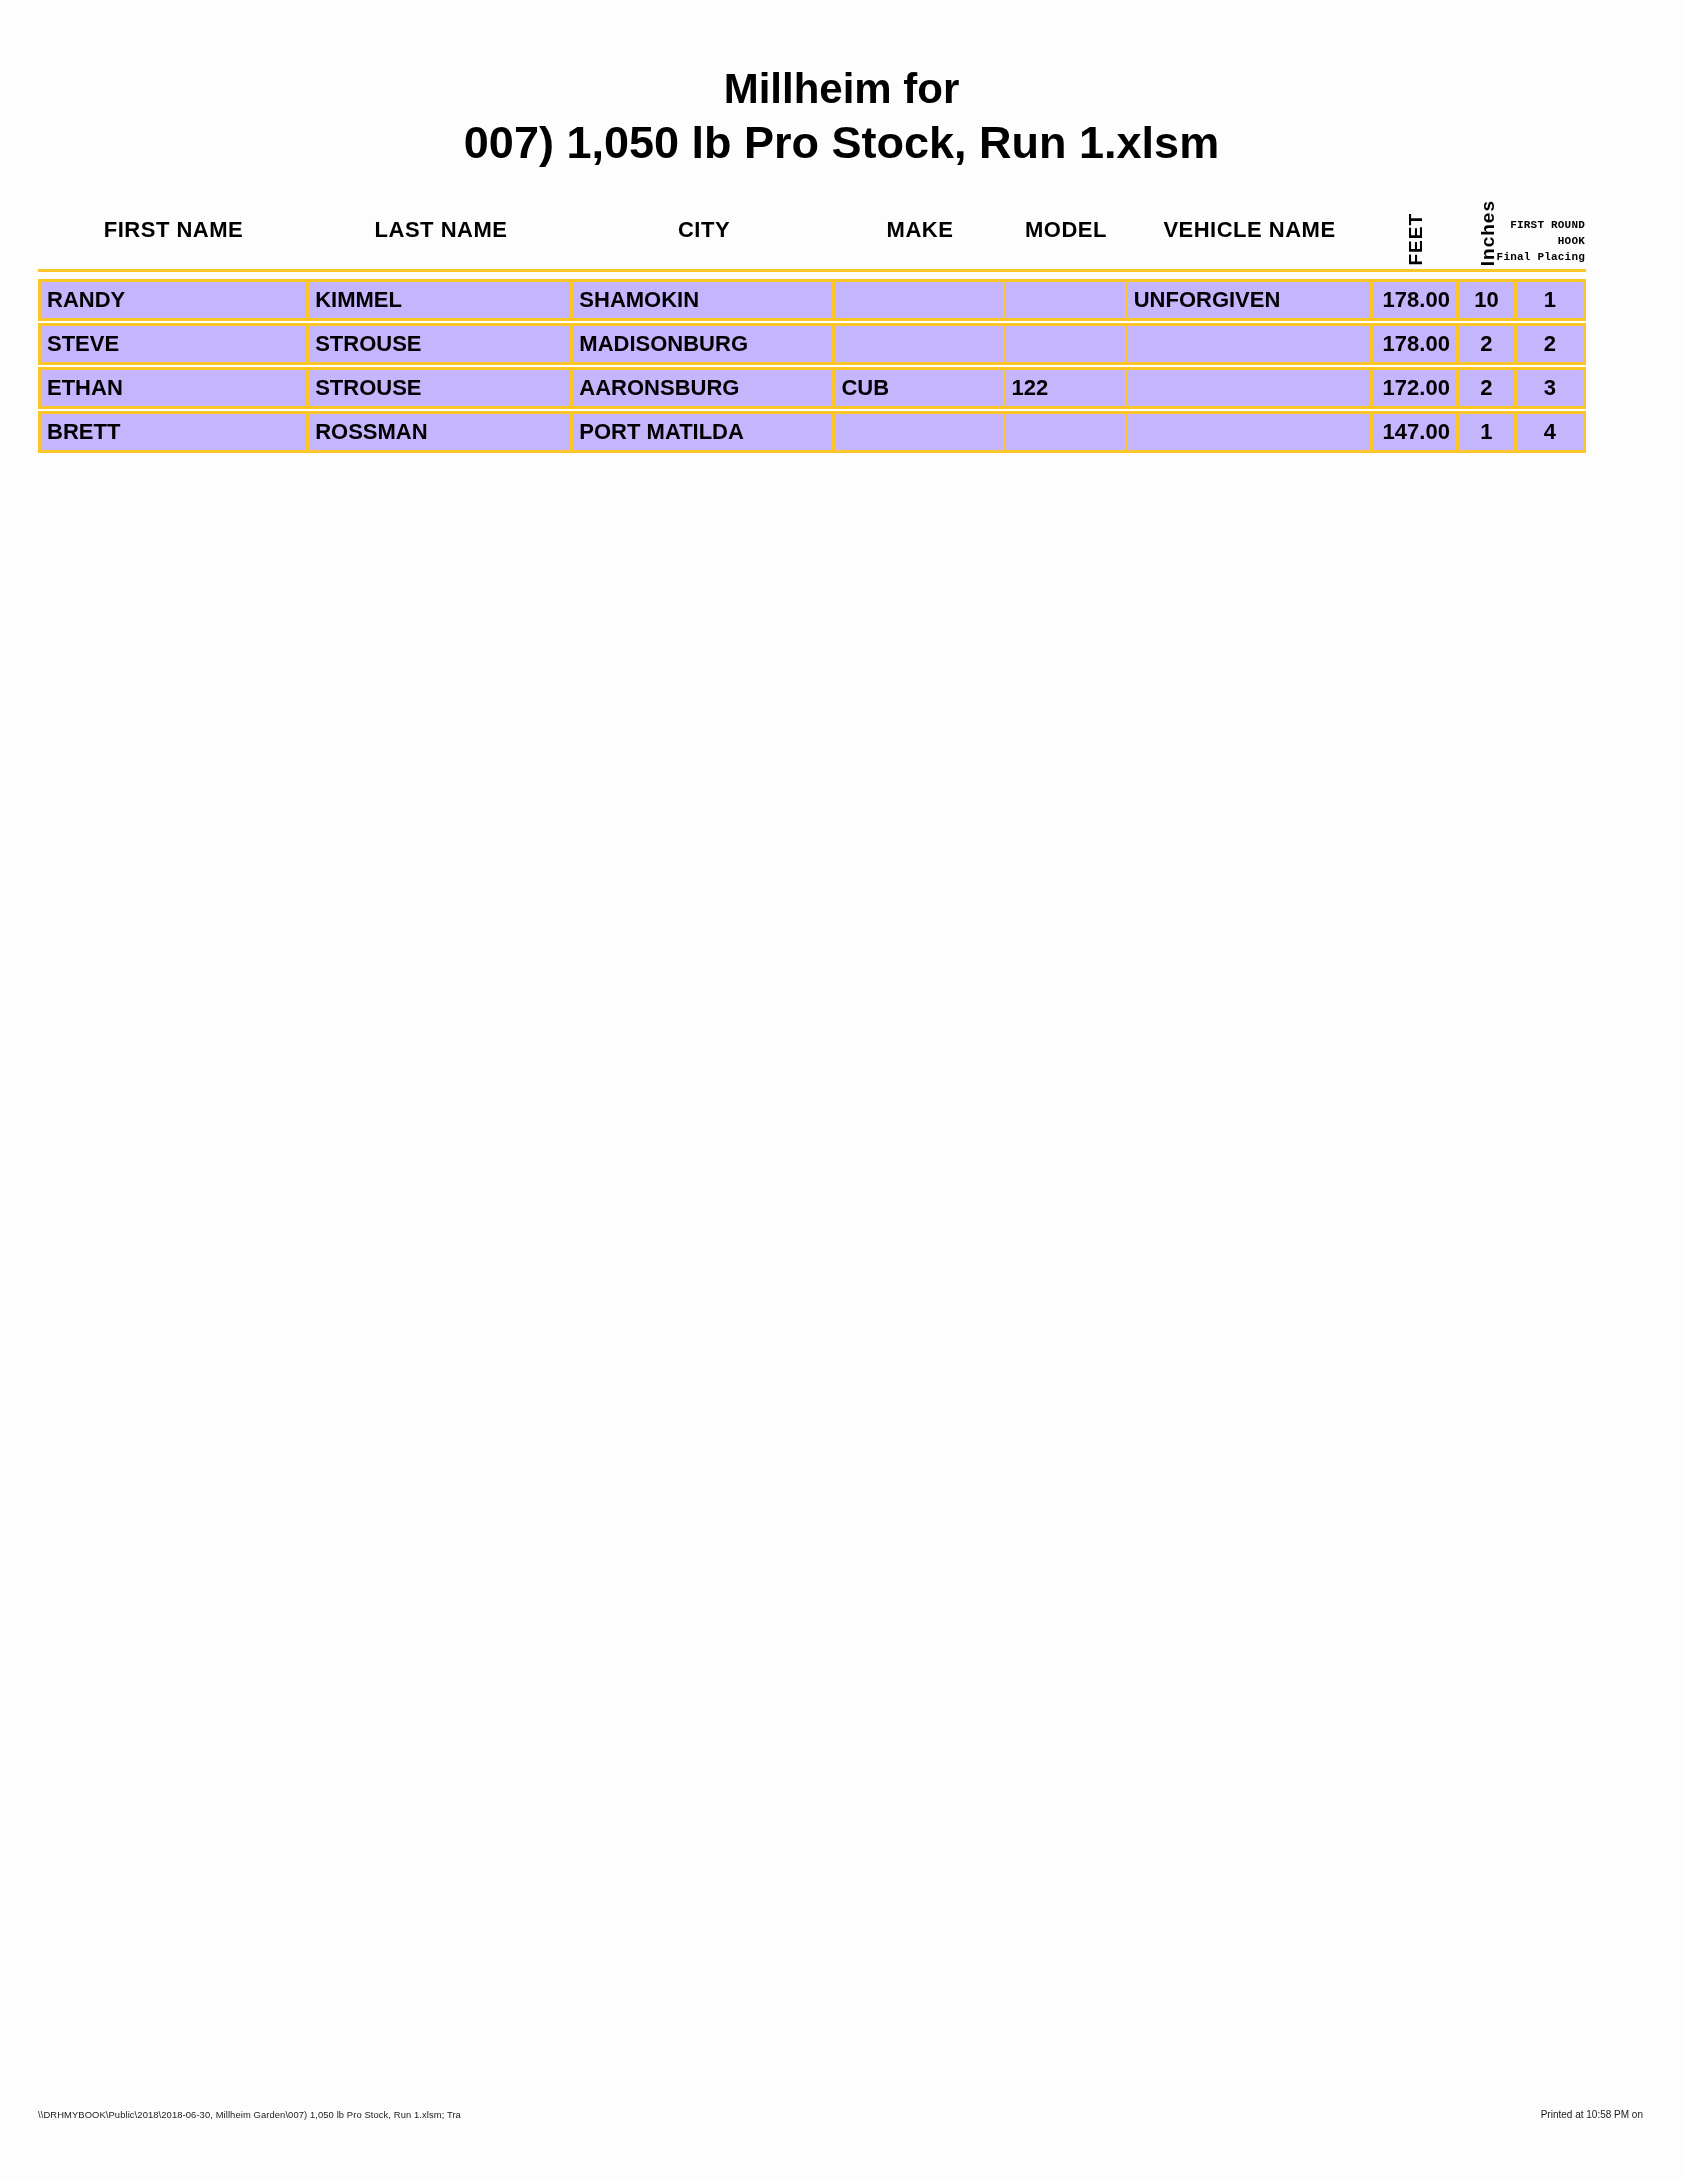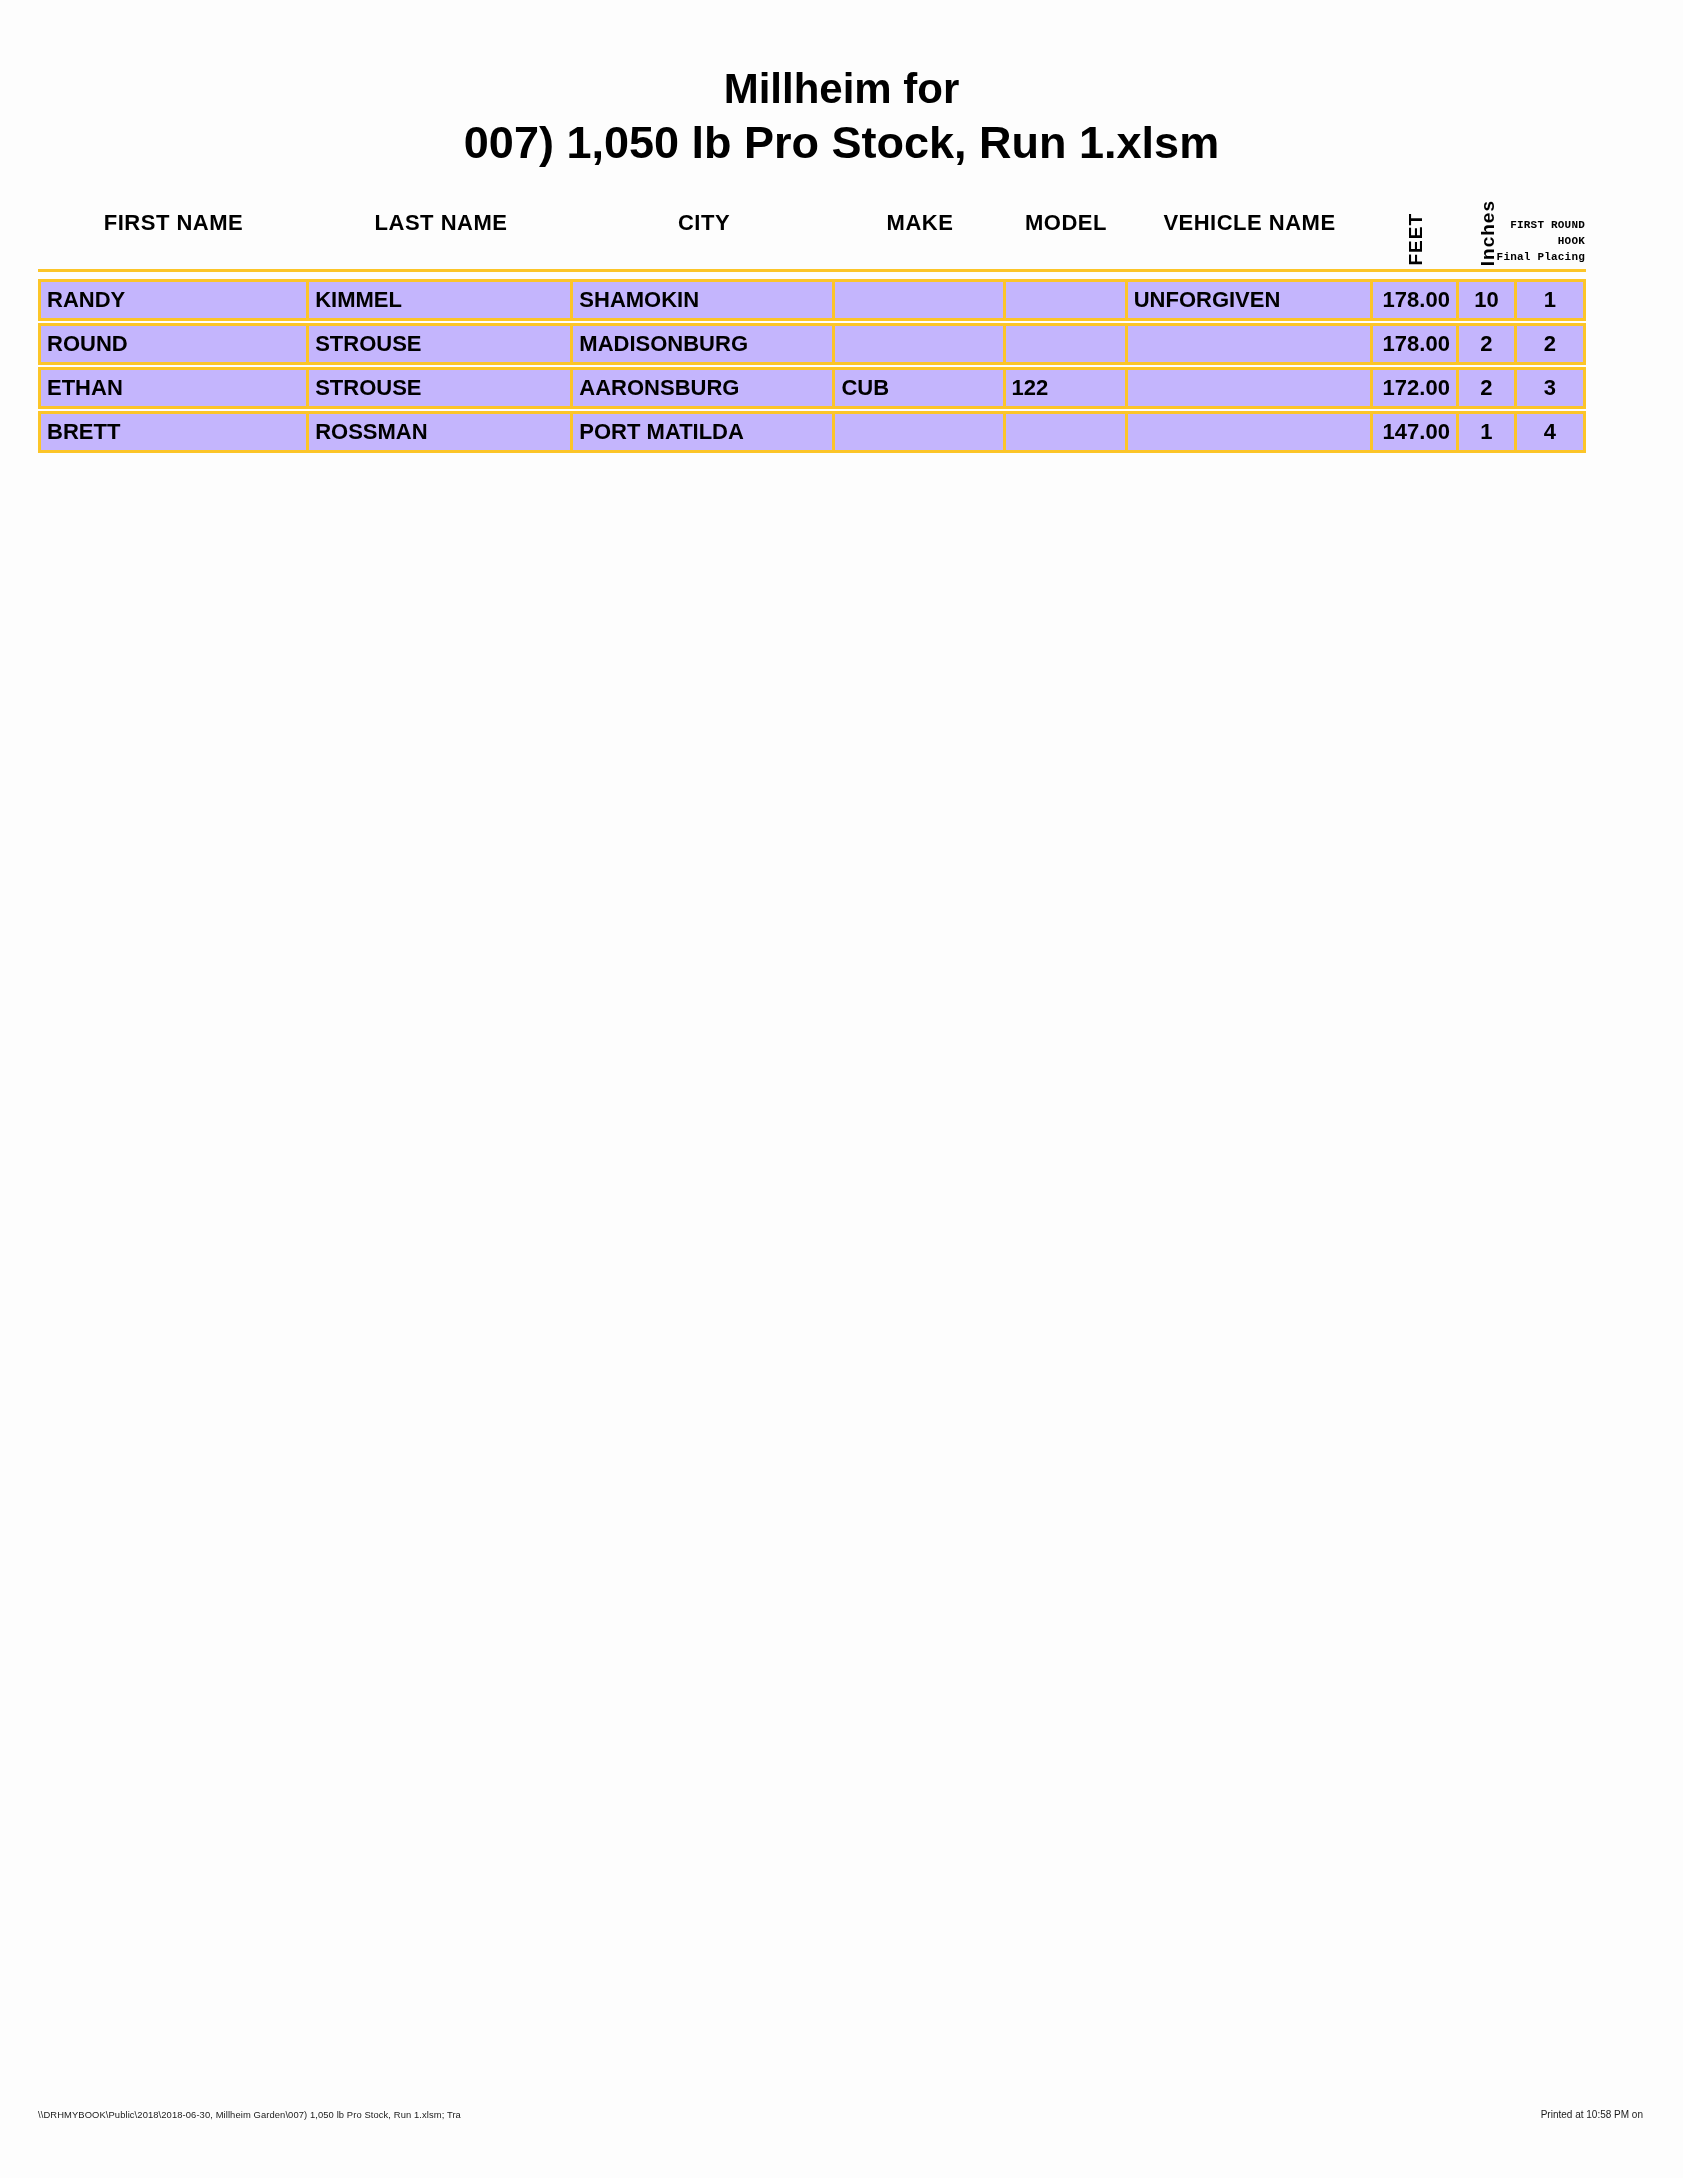--- a/index.html
+++ b/index.html
@@ -48,21 +48,21 @@
     height: 79px;
     width: 1548px;
   }
   .hcell {
     display: flex;
     justify-content: center;
     align-items: flex-end;
     font-weight: bold;
     font-size: 22px;
     letter-spacing: 0.5px;
-    padding-bottom: 33px;
+    padding-bottom: 26px;
     white-space: nowrap;
     overflow: visible;
   }
   .hcell.rotated-cell {
     padding-bottom: 3px;
   }
   .hcell .vert {
     writing-mode: vertical-rl;
     transform: rotate(180deg);
     font-size: 19px;
@@ -176,21 +176,21 @@
             <td class="align-left">KIMMEL</td>
             <td class="align-left">SHAMOKIN</td>
             <td class="align-left"></td>
             <td class="align-left"></td>
             <td class="align-left">UNFORGIVEN</td>
             <td class="align-right">178.00</td>
             <td class="align-center">10</td>
             <td class="align-center">1</td>
           </tr>
           <tr>
-            <td class="align-left">ROUND</td>
+            <td class="align-left">STEVE</td>
             <td class="align-left">STROUSE</td>
             <td class="align-left">MADISONBURG</td>
             <td class="align-left"></td>
             <td class="align-left"></td>
             <td class="align-left"></td>
             <td class="align-right">178.00</td>
             <td class="align-center">2</td>
             <td class="align-center">2</td>
           </tr>
           <tr>

